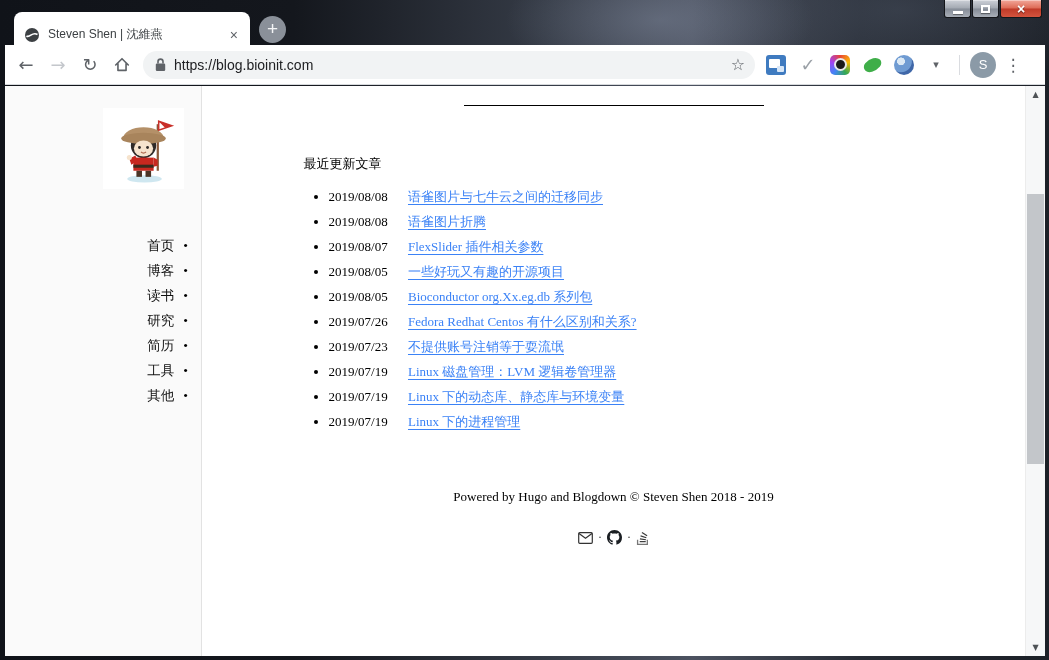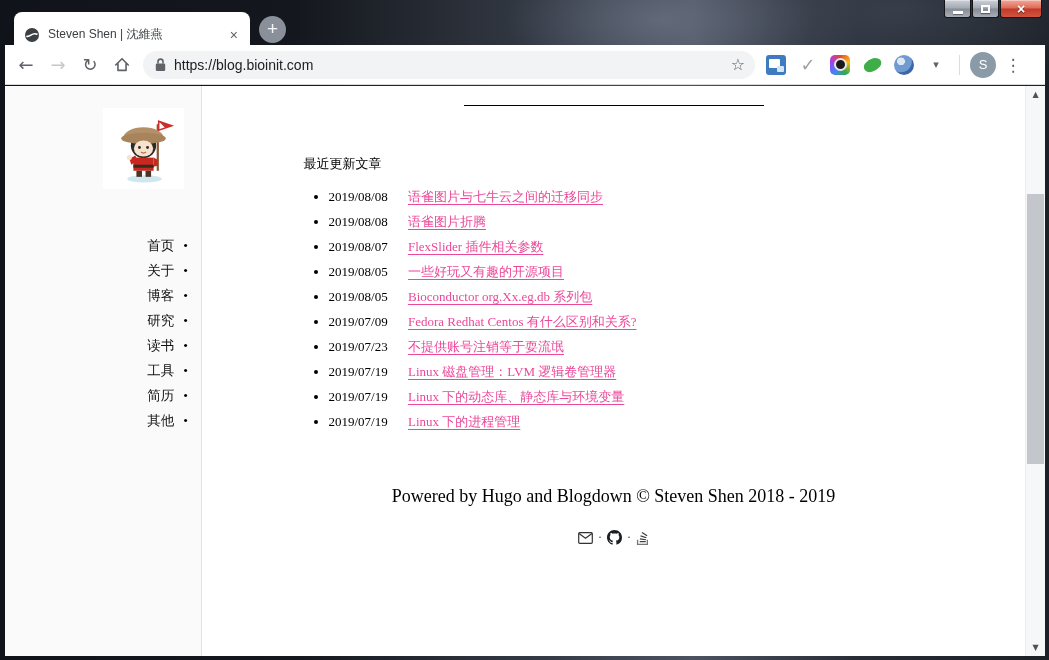--- a/index.html
+++ b/index.html
@@ -82,23 +82,23 @@
   .site-nav .bullet { margin-left:9px; color:#000; }
 
   .content { flex:1; position:relative; font-family:"Liberation Serif","DejaVu Serif",serif; color:#000; }
   .content-inner { width:620px; margin:0 auto; padding-top:7px; font-size:13px; line-height:25px; }
   .content-inner p.intro { margin:0; }
   .content-inner p.intro + p.intro { margin-top:12px; }
   .rule { width:300px; border:none; border-top:1.5px solid #000; margin:11px auto 0; }
   .recent-heading { margin-top:45px; font-size:13px; }
   .article-list { margin:8px 0 0; padding-left:25px; }
   .article-list li { line-height:25px; }
-  .article-list a { color:#ec4899; text-underline-offset:3px; }
+  .article-list a { color:#3b82f6; text-underline-offset:3px; }
   .article-date { margin-right:17px; }
-  .site-footer { margin-top:50px; text-align:center; font-size:18px; }
+  .site-footer { margin-top:50px; text-align:center; font-size:13px; }
   .footer-icons { margin-top:16px; text-align:center; display:flex; justify-content:center; align-items:center; gap:5px; }
   .footer-icons .sep { color:#333; font-size:12px; }
   .footer-icons a { display:inline-flex; align-items:center; }
 
   
   .scrollbar { width:20px; background:#f6f7f8; border-left:1px solid #ececec; position:relative; }
   .scroll-arrow { position:absolute; left:0; right:0; height:17px; color:#4e5256; font-size:8px;
     display:flex; align-items:center; justify-content:center; font-family:"DejaVu Sans",sans-serif; }
   .scroll-arrow.up { top:0; }
   .scroll-arrow.down { bottom:0; }
@@ -195,47 +195,46 @@
         <circle cx="26" cy="49" r="2.5" fill="#f6e3cd"></circle>
         <path d="M50 49 l4 2 v6 l-4 1 z" fill="#c8281f"></path>
         <rect x="30" y="56" width="20" height="3" fill="#3a2a1c"></rect>
         <rect x="33" y="62" width="5.5" height="6" fill="#4a3426"></rect>
         <rect x="42" y="62" width="5.5" height="6" fill="#4a3426"></rect>
       </svg>
     </div>
     <ul class="site-nav">
 
     <li><span>首页</span><span class="bullet">•</span></li>
-        <li><span>关于</span><span class="bullet">•</span></li>
         <li><span>博客</span><span class="bullet">•</span></li>
+        <li><span>读书</span><span class="bullet">•</span></li>
         <li><span>研究</span><span class="bullet">•</span></li>
-        <li><span>读书</span><span class="bullet">•</span></li>
+        <li><span>简历</span><span class="bullet">•</span></li>
         <li><span>工具</span><span class="bullet">•</span></li>
-        <li><span>简历</span><span class="bullet">•</span></li>
         <li><span>其他</span><span class="bullet">•</span></li>
       </ul>
   </div>
 
   <div class="content">
     <div class="content-inner">
       <div>
 
       <p class="intro"></p>
           <p class="intro"></p>
         </div>
       <hr class="rule">
       <p class="recent-heading">最近更新文章</p>
       <ul class="article-list">
 
       <li><span class="article-date">2019/08/08</span> <a href="#">语雀图片与七牛云之间的迁移同步</a></li>
           <li><span class="article-date">2019/08/08</span> <a href="#">语雀图片折腾</a></li>
           <li><span class="article-date">2019/08/07</span> <a href="#">FlexSlider 插件相关参数</a></li>
           <li><span class="article-date">2019/08/05</span> <a href="#">一些好玩又有趣的开源项目</a></li>
           <li><span class="article-date">2019/08/05</span> <a href="#">Bioconductor org.Xx.eg.db 系列包</a></li>
-          <li><span class="article-date">2019/07/09</span> <a href="#">Fedora Redhat Centos 有什么区别和关系?</a></li>
+          <li><span class="article-date">2019/07/26</span> <a href="#">Fedora Redhat Centos 有什么区别和关系?</a></li>
           <li><span class="article-date">2019/07/23</span> <a href="#">不提供账号注销等于耍流氓</a></li>
           <li><span class="article-date">2019/07/19</span> <a href="#">Linux 磁盘管理：LVM 逻辑卷管理器</a></li>
           <li><span class="article-date">2019/07/19</span> <a href="#">Linux 下的动态库、静态库与环境变量</a></li>
           <li><span class="article-date">2019/07/19</span> <a href="#">Linux 下的进程管理</a></li>
         </ul>
       <p class="site-footer">Powered by Hugo and Blogdown © Steven Shen 2018 - 2019</p>
       <div class="footer-icons">
         <a href="#">
           <svg width="15" height="12" viewBox="0 0 15 12">
               <rect x="0.7" y="0.7" width="13.6" height="10.6" rx="1" fill="none" stroke="#333" stroke-width="1.2"></rect>

